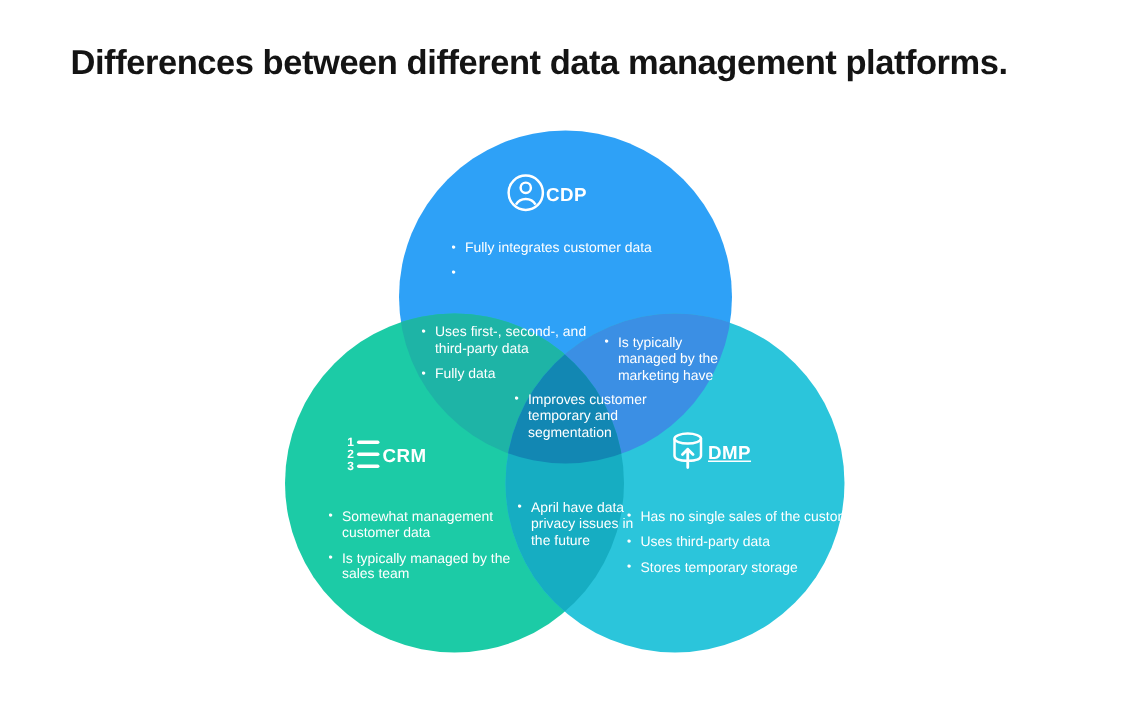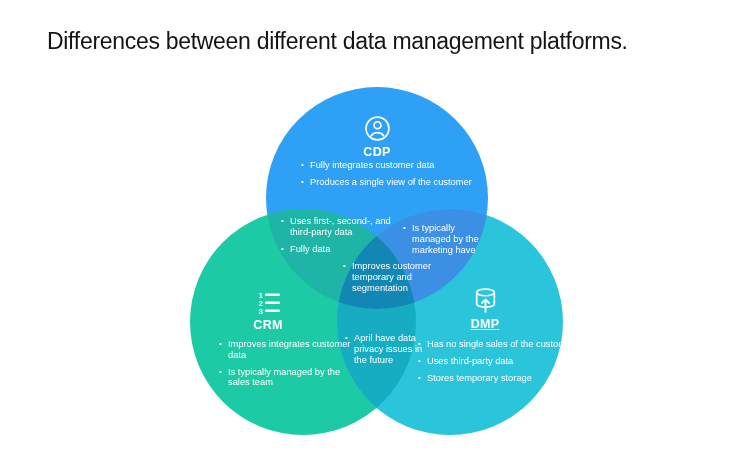--- a/index.html
+++ b/index.html
@@ -1,22 +1,22 @@
 <!DOCTYPE html>
 <html><head>
 <meta charset="utf-8">
 <style>
   html,body{margin:0;padding:0;background:#fff;}
   .page{position:relative;width:750px;height:469px;background:#ffffff;overflow:hidden;
         font-family:"Liberation Sans",sans-serif;}
-  .title{position:absolute;left:47px;top:28px;font-size:23px;font-weight:400;
+  .title{position:absolute;left:47px;top:28px;font-size:23px;font-weight:700;
          letter-spacing:-0.3px;color:#141414;white-space:nowrap;}
   .venn-svg{position:absolute;left:0;top:0;}
 
-  .vd-group{position:absolute;display:flex;flex-direction:column;align-items:center;color:#fff;}
+  .vd-group{position:absolute;display:flex;flex-direction:row;align-items:center;color:#fff;}
   .vd-icon{display:block;}
   .vd-label{font-weight:bold;font-size:12.5px;letter-spacing:0.3px;margin-top:3px;}
 
   .vd-list{position:absolute;display:flex;flex-direction:column;gap:6px;color:#fff;}
   .vd-item{display:flex;align-items:flex-start;}
   .vd-bullet{flex:0 0 9px;font-size:8px;line-height:10.8px;}
   .vd-text{font-size:9.3px;line-height:10.8px;}
 
   #cdp-group{left:337px;top:115px;width:80px;}
   #crm-group{left:228px;top:290px;width:80px;}
@@ -89,21 +89,20 @@
     <div class="vd-label">DMP</div>
   </div>
 
   <div class="vd-list" id="cdp-list">
       <div class="vd-item">
         <span class="vd-bullet">•</span>
         <span class="vd-text">Fully integrates customer data</span>
       </div>
       <div class="vd-item">
         <span class="vd-bullet">•</span>
-        <span class="vd-text">Produces a single view of the customer</span>
       </div>
     </div>
   <div class="vd-list" id="cdp-crm-list">
       <div class="vd-item">
         <span class="vd-bullet">•</span>
         <span class="vd-text">Uses first-, second-, and third-party data</span>
       </div>
       <div class="vd-item">
         <span class="vd-bullet">•</span>
         <span class="vd-text">Fully data</span>
@@ -117,21 +116,21 @@
     </div>
   <div class="vd-list" id="center-list">
       <div class="vd-item">
         <span class="vd-bullet">•</span>
         <span class="vd-text">Improves customer temporary and segmentation</span>
       </div>
     </div>
   <div class="vd-list" id="crm-list">
       <div class="vd-item">
         <span class="vd-bullet">•</span>
-        <span class="vd-text">Improves integrates customer data</span>
+        <span class="vd-text">Somewhat management customer data</span>
       </div>
       <div class="vd-item">
         <span class="vd-bullet">•</span>
         <span class="vd-text">Is typically managed by the sales team</span>
       </div>
     </div>
   <div class="vd-list" id="crm-dmp-list">
       <div class="vd-item">
         <span class="vd-bullet">•</span>
         <span class="vd-text">April have data privacy issues in the future</span>

